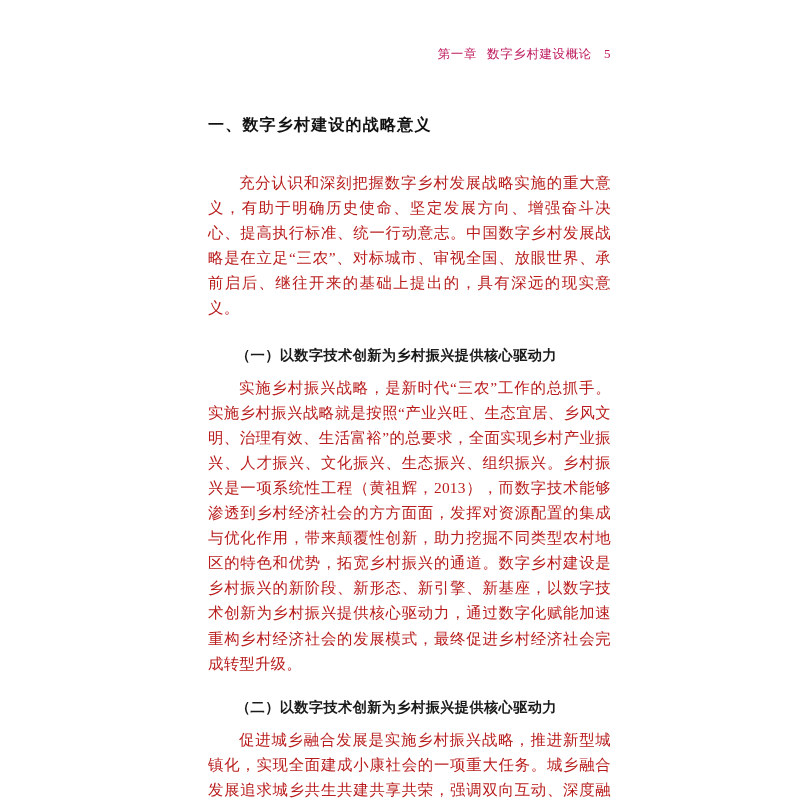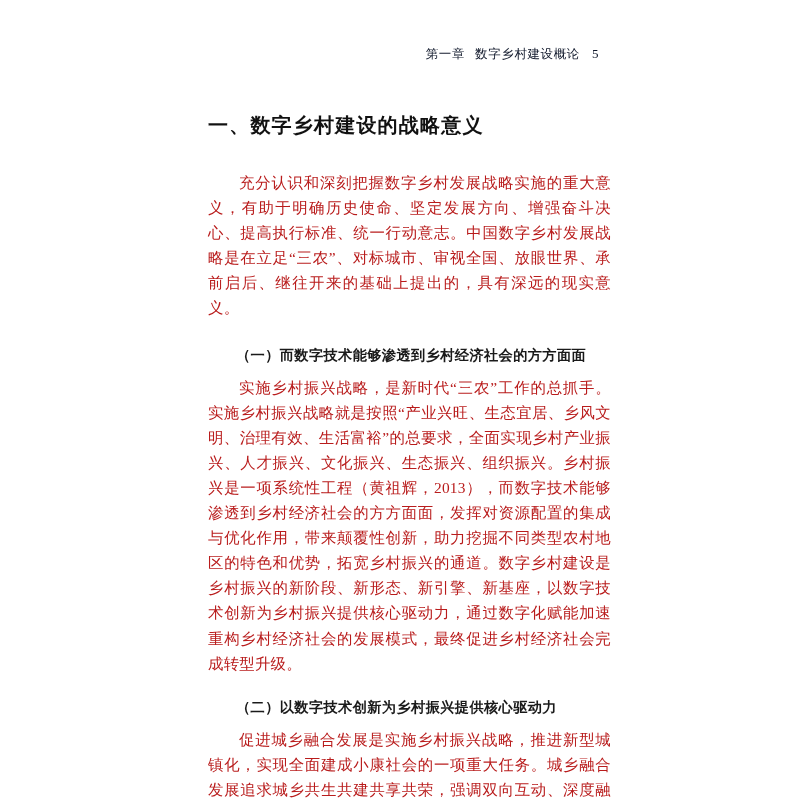--- a/index.html
+++ b/index.html
@@ -21,47 +21,47 @@
     width: 800px;
     height: 800px;
     background: #ffffff;
     box-sizing: border-box;
   }
 
   
   .running-header {
     position: absolute;
     top: 46px;
-    left: 196px;
+    left: 208px;
     width: 403px;
     text-align: right;
     font-family: "Liberation Sans", "DejaVu Sans", sans-serif;
     font-size: 12.5px;
     letter-spacing: 0.6px;
-    color: #0f172a;
+    color: #be185d;
     white-space: nowrap;
   }
   .running-header .hdr-chapter { margin-right: 10px; }
   .running-header .hdr-title   { margin-right: 12px; }
   .running-header .hdr-pageno  { font-family: "Liberation Serif", serif; font-size: 13px; }
 
   
   .content {
     position: absolute;
     left: 208px;
     top: 110px;
     width: 403px;
   }
 
   h1.section-title {
     margin: 0;
     padding: 0;
     font-family: "Liberation Serif", "DejaVu Serif", serif;
     font-weight: bold;
-    font-size: 20px;
+    font-size: 16px;
     letter-spacing: 1.2px;
     line-height: 30px;
     color: #111111;
   }
 
   h2.subsection-title {
     margin: 0;
     padding: 0;
     font-family: "Liberation Sans", "DejaVu Sans", sans-serif;
     font-weight: bold;
@@ -109,21 +109,21 @@
   <div class="content">
 
     <h1 class="section-title">一、数字乡村建设的战略意义</h1>
 
     <div class="gap-title-to-para"></div>
 
     <p class="body-text">充分认识和深刻把握数字乡村发展战略实施的重大意义，有助于明确历史使命、坚定发展方向、增强奋斗决心、提高执行标准、统一行动意志。中国数字乡村发展战略是在立足“三农”、对标城市、审视全国、放眼世界、承前启后、继往开来的基础上提出的，具有深远的现实意义。</p>
 
     <div class="gap-para-to-sub"></div>
 
-    <h2 class="subsection-title">（一）而数字技术能够渗透到乡村经济社会的方方面面</h2>
+    <h2 class="subsection-title">（一）以数字技术创新为乡村振兴提供核心驱动力</h2>
 
     <div class="gap-sub-to-para"></div>
 
     <p class="body-text">实施乡村振兴战略，是新时代“三农”工作的总抓手。实施乡村振兴战略就是按照“产业兴旺、生态宜居、乡风文明、治理有效、生活富裕”的总要求，全面实现乡村产业振兴、人才振兴、文化振兴、生态振兴、组织振兴。乡村振兴是一项系统性工程（黄祖辉，2013），而数字技术能够渗透到乡村经济社会的方方面面，发挥对资源配置的集成与优化作用，带来颠覆性创新，助力挖掘不同类型农村地区的特色和优势，拓宽乡村振兴的通道。数字乡村建设是乡村振兴的新阶段、新形态、新引擎、新基座，以数字技术创新为乡村振兴提供核心驱动力，通过数字化赋能加速重构乡村经济社会的发展模式，最终促进乡村经济社会完成转型升级。</p>
 
     <div class="gap-para-to-sub2"></div>
 
     <h2 class="subsection-title">（二）以数字技术创新为乡村振兴提供核心驱动力</h2>
 
     <div class="gap-sub-to-para"></div>

